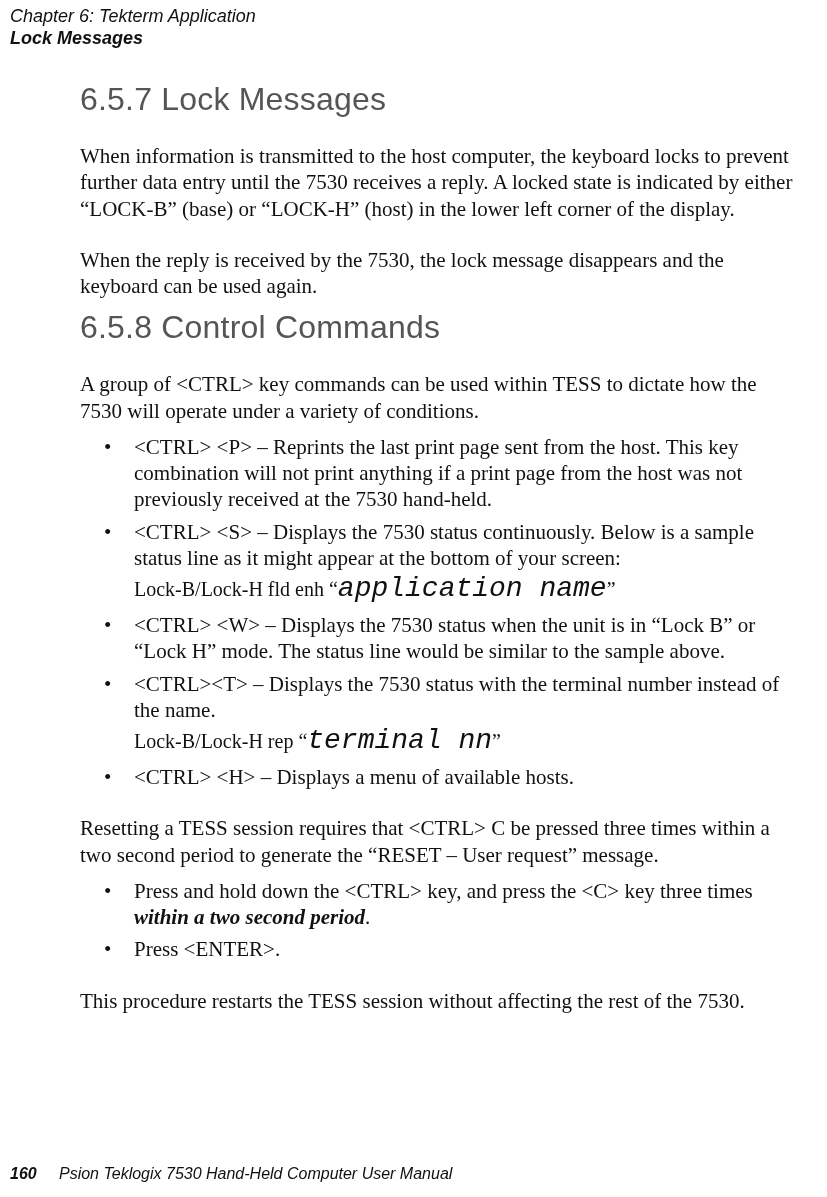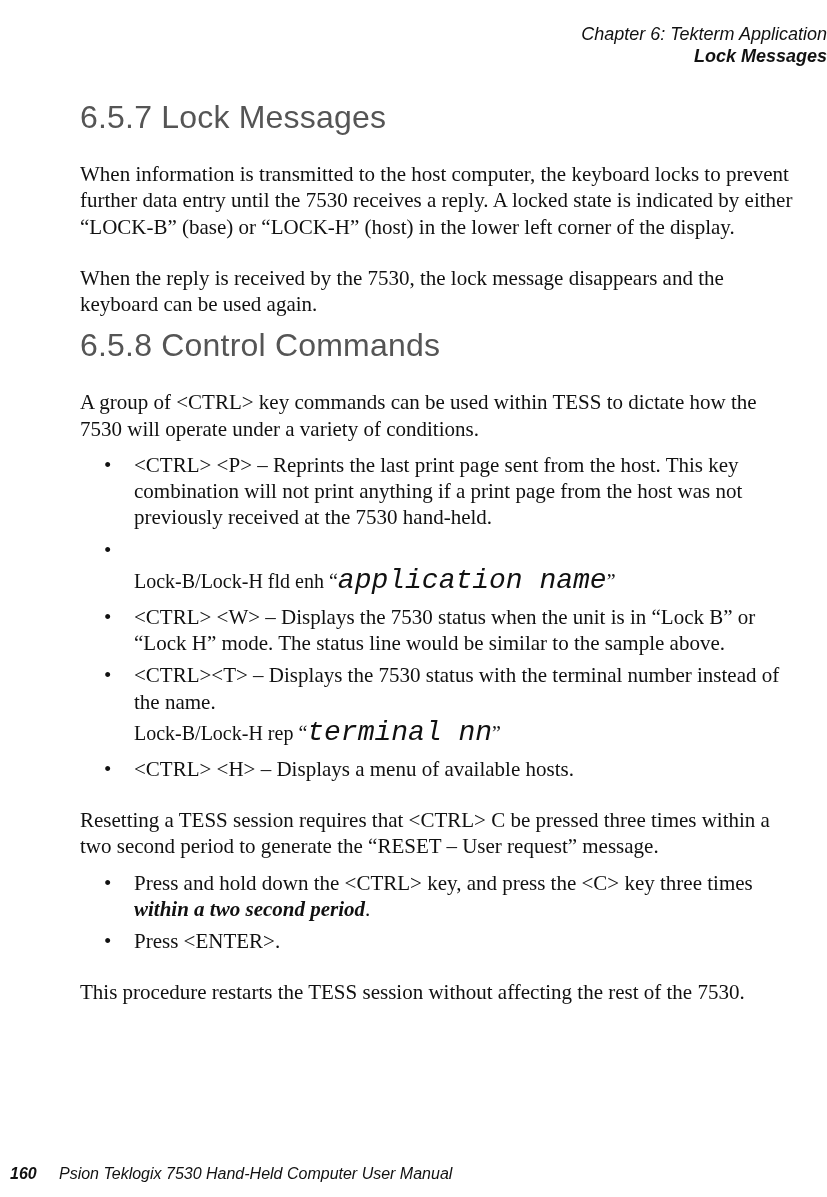--- a/index.html
+++ b/index.html
@@ -10,23 +10,22 @@
     body {
       width: 827px;
       height: 1197px;
       background: #fff;
       font-family: 'Times New Roman', Times, serif;
       color: #111;
       position: relative;
       padding: 0;
     }
     .header {
-      padding: 24px 0 0 10px;
+      padding: 6px 0 0 10px;
       line-height: 1.2;
-      text-align: right;
     }
     .header .chapter {
       font-family: 'Arial Narrow', Arial, Helvetica, sans-serif;
       font-style: italic;
       font-weight: 400;
       font-size: 18px;
       font-stretch: condensed;
     }
     .header .subtitle {
       font-family: 'Arial Narrow', Arial, Helvetica, sans-serif;
@@ -111,21 +110,21 @@
   <div class="section-heading">6.5.7  Lock Messages</div>
   <p class="para">When information is transmitted to the host computer, the keyboard locks to prevent further data entry until the 7530 receives a reply. A locked state is indicated by either “LOCK-B” (base) or “LOCK-H” (host) in the lower left corner of the display.</p>
   <p class="para">When the reply is received by the 7530, the lock message disappears and the keyboard can be used again.</p>
 
   <div class="section-heading">6.5.8  Control Commands</div>
   <p class="para">A group of &lt;CTRL&gt; key commands can be used within TESS to dictate how the 7530 will operate under a variety of conditions.</p>
 
   <ul class="bullets">
     <li> &lt;CTRL&gt; &lt;P&gt;  – Reprints the last print page sent from the host. This key combination will not print anything if a print page from the host was not previously received at the 7530 hand-held.</li>
     <li>
-      <br>
+      <span>&lt;CTRL&gt; &lt;S&gt; – Displays the 7530 status continuously. Below is a sample status line as it might appear at the bottom of your screen:</span><br>
       <span class="mono">Lock-B/Lock-H    fld   enh   “</span><span class="mono-italic">application name</span><span class="mono">”</span>
     </li>
     <li>&lt;CTRL&gt; &lt;W&gt; – Displays the 7530 status when the unit is in “Lock B” or “Lock H” mode. The status line would be similar to the sample above.</li>
     <li>
       <span>&lt;CTRL&gt;&lt;T&gt; – Displays the 7530 status with the terminal number instead of the name.</span><br>
       <span class="mono">Lock-B/Lock-H    rep          “</span><span class="mono-italic">terminal nn</span><span class="mono">”</span>
     </li>
     <li>&lt;CTRL&gt; &lt;H&gt; – Displays a menu of available hosts.</li>
   </ul>
 

